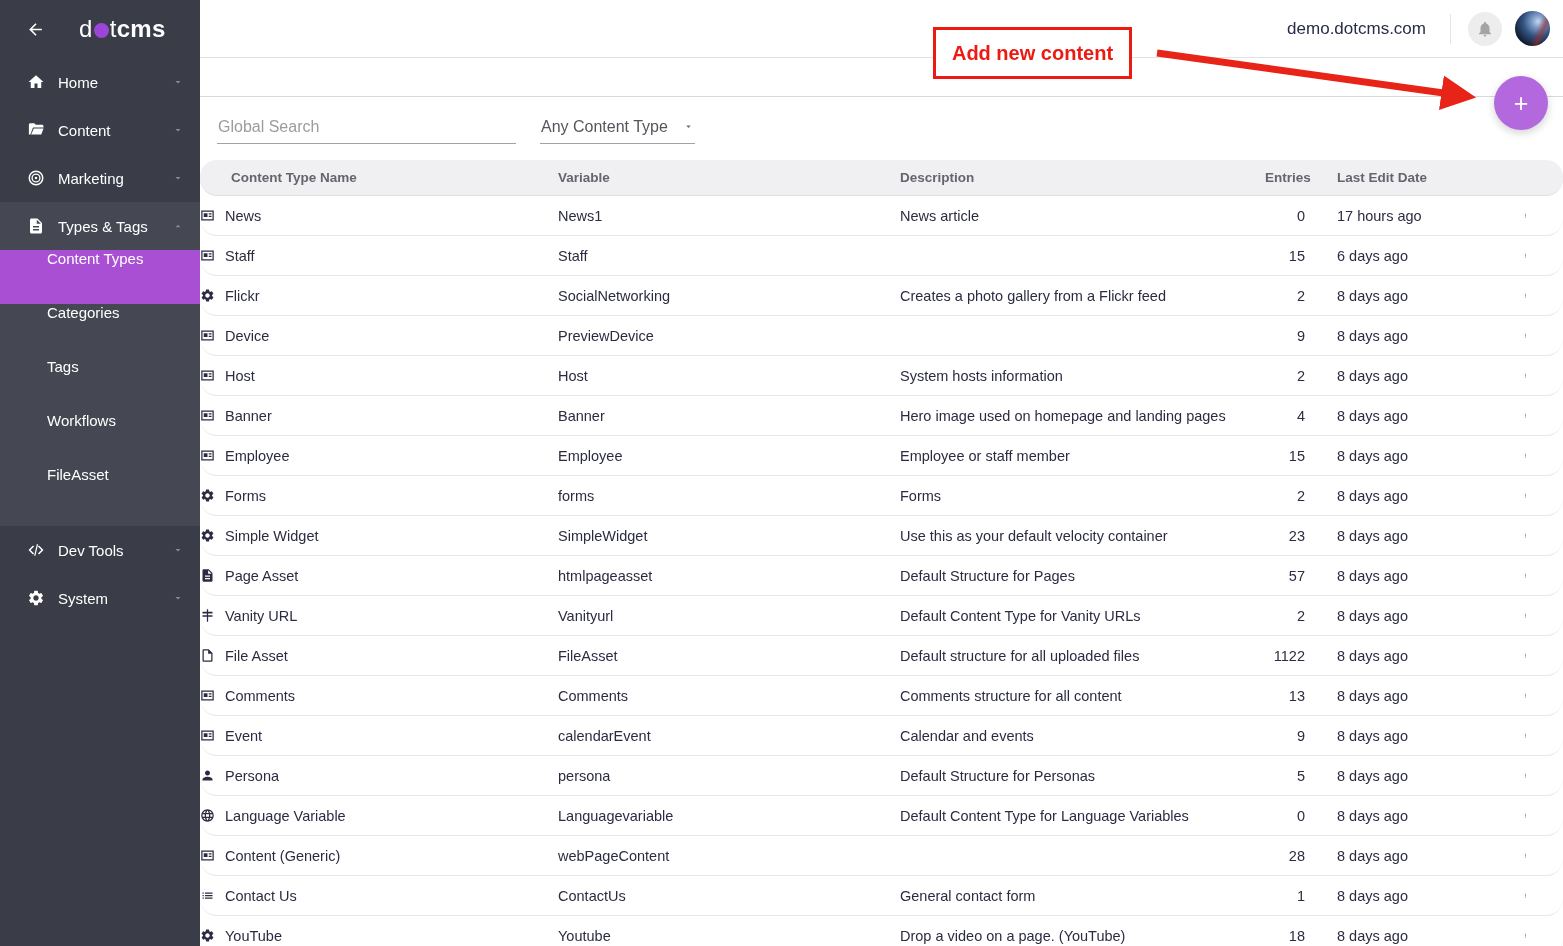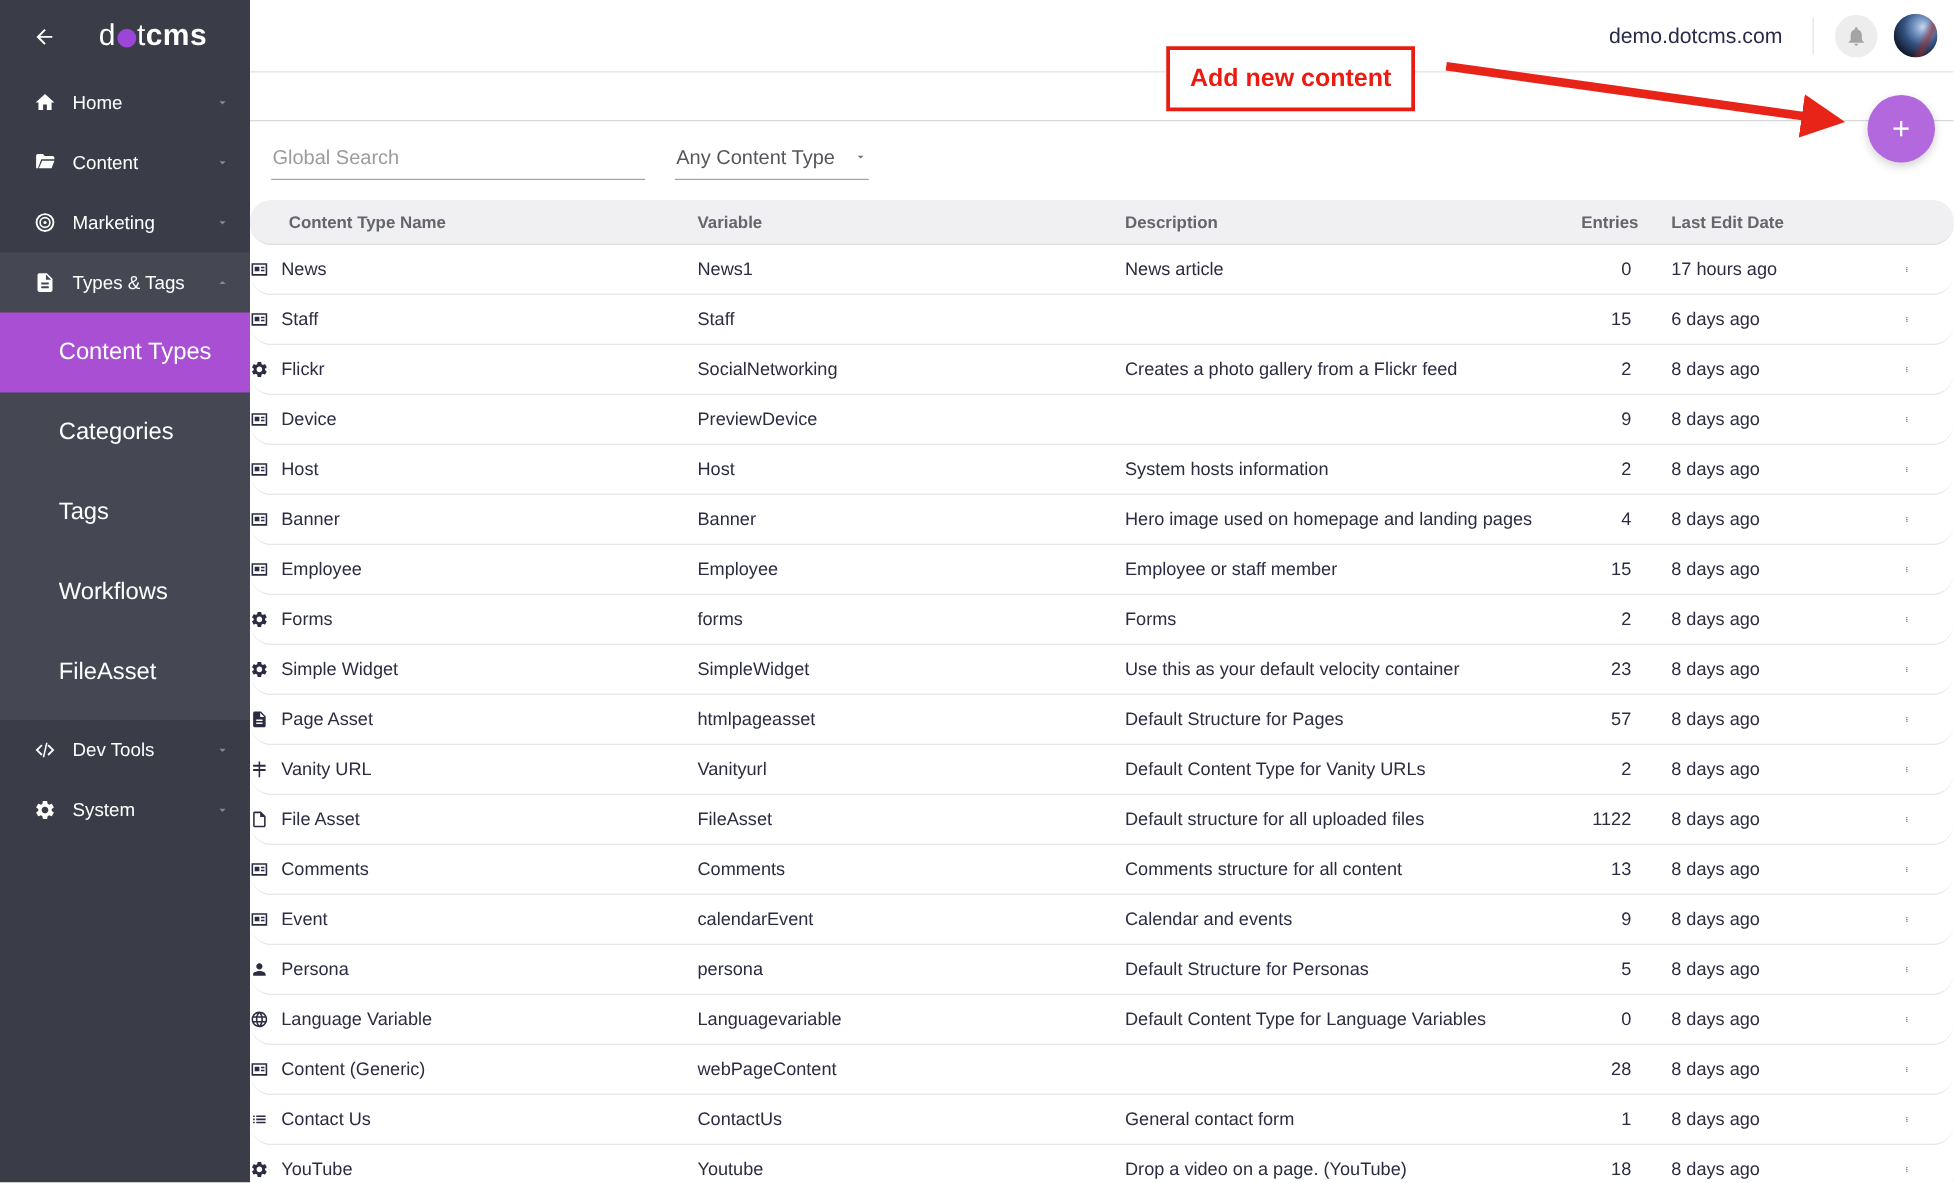--- a/index.html
+++ b/index.html
@@ -17,21 +17,21 @@
   .logo { display:flex; align-items:baseline; margin-left:34px; font-size:24px; color:#fff; letter-spacing:.3px; cursor:default; }
   .logo .ldot { width:15px; height:15px; border-radius:50%; background:#9b46d8; align-self:center; margin:2px 1px 0 1px; }
   .logo .lbold { font-weight:bold; }
 
   .nav-item { height:48px; display:flex; align-items:center; padding:0 16px 0 26px; font-size:15px; font-weight:500; cursor:pointer; }
   .nav-item .nicon { width:19px; height:19px; margin-right:13px; display:flex; align-items:center; justify-content:center; color:#fff; }
   .nav-item .nicon svg { width:18px; height:18px; fill:currentColor; }
   .nav-item .caret { margin-left:auto; display:flex; }
   .caret svg { width:12px; height:12px; fill:#878a96; }
   .nav-group { background:#454753; padding-bottom:6px; }
-  .sub-item { height:64px; display:flex; align-items:center; padding-left:47px; font-size:19px; font-weight:500; cursor:pointer; }
+  .sub-item { height:54px; display:flex; padding-left:47px; font-size:15px; font-weight:500; cursor:pointer; }
   .sub-item.active { background:#a84fd3; }
 
   
   .topbar { position:absolute; left:200px; top:0; width:1363px; height:58px; background:#fff;
     border-bottom:1px solid #e2e2e4; display:flex; align-items:center; justify-content:flex-end; padding-right:13px; z-index:4; }
   .hostname { font-size:17px; color:#292c49; margin-right:24px; }
   .topbar-divider { width:1px; height:30px; background:#e4e4e6; margin-right:17px; }
   .bell-btn { width:34px; height:34px; border-radius:50%; background:#ededed; border:none; cursor:pointer;
     display:flex; align-items:center; justify-content:center; margin-right:13px; padding:0; }
   .bell-btn svg { width:18px; height:18px; fill:#a4a4a6; }
@@ -65,21 +65,21 @@
   .kebab { background:none; border:none; cursor:pointer; padding:4px 8px; display:flex; }
   .kebab svg { width:5px; height:17px; fill:#3f4066; }
 
   
   .fab { position:absolute; left:1494px; top:76px; width:54px; height:54px; border-radius:50%; border:none; cursor:pointer;
     background:#b368de; color:#fff; font-size:25px; font-weight:400; line-height:1;
     display:flex; align-items:center; justify-content:center; box-shadow:0 3px 8px rgba(0,0,0,.18); z-index:6; }
 
   
   .annotation { position:absolute; left:933px; top:27px; width:199px; height:52px; border:3px solid #ec1b12; background:#fff;
-    color:#ec1b12; font-weight:bold; font-size:20px; display:flex; align-items:center; justify-content:center; z-index:7;margin-top:10px; }
+    color:#ec1b12; font-weight:bold; font-size:20px; display:flex; align-items:center; justify-content:center; z-index:7; }
   .arrow-svg { position:absolute; left:1143px; top:38px; width:350px; height:75px; z-index:7; pointer-events:none; }
 </style>
 </head>
 <body>
 
 <aside class="sidebar">
   <div class="sidebar-header">
     <button class="back-btn">
       <span style="display:flex">
         <svg viewBox="0 0 24 24">

